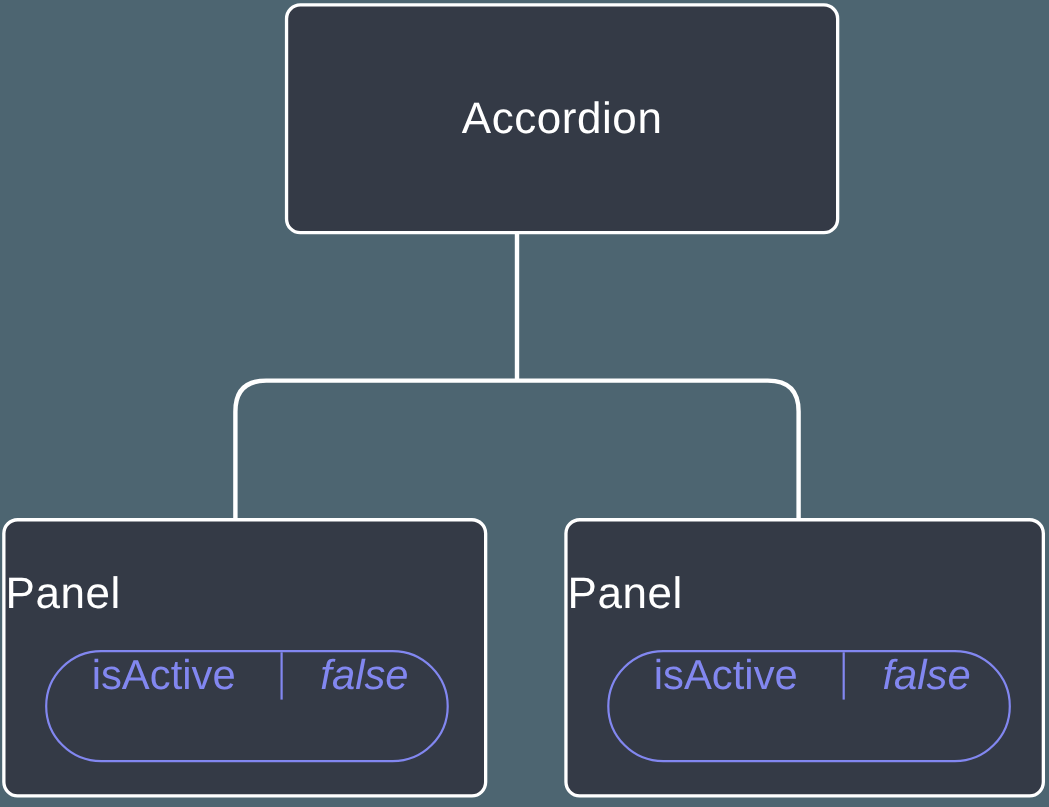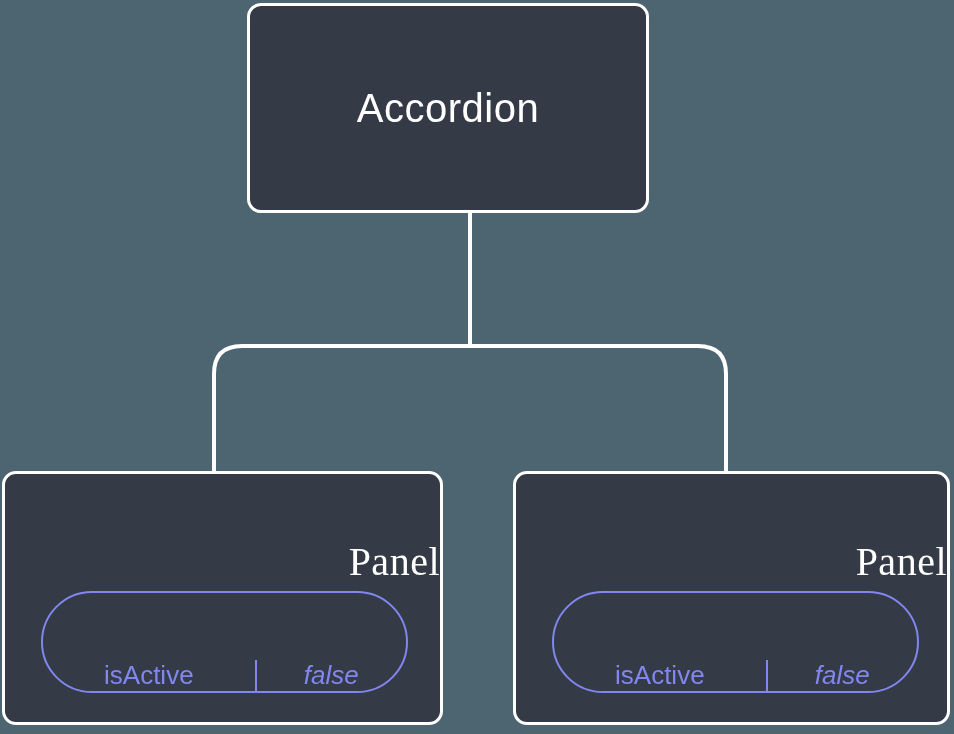--- a/index.html
+++ b/index.html
@@ -34,23 +34,23 @@
   }
   .node {
     position: absolute;
     box-sizing: border-box;
     background: var(--node-fill);
     border: 3px solid var(--node-border);
     border-radius: 14px;
     color: #ffffff;
   }
   .root-node {
-    left: 247px;
+    left: 259px;
     top: 3px;
-    width: 402px;
+    width: 504px;
     height: 210px;
     display: flex;
     align-items: center;
     justify-content: center;
   }
   .node-label {
     font-size: 40px;
     font-weight: 500;
     letter-spacing: 0.5px;
     color: #ffffff;
@@ -62,37 +62,36 @@
   .panel-node.panel-left {
     left: 2px;
     width: 441px;
   }
   .panel-node.panel-right {
     left: 513px;
     width: 437px;
   }
   .panel-node .node-label {
     display: block;
-    text-align: right;
-    margin-top: 64px;
-    font-family: Liberation Serif, serif;
+    text-align: left;
+    margin-top: 44px;
   }
   .state-pill {
     position: absolute;
     left: 36px;
     top: 117px;
     width: 367px;
     height: 102px;
     box-sizing: border-box;
     border: 2.5px solid var(--accent);
     border-radius: 51px;
     display: flex;
-    align-items: flex-end;
+    align-items: flex-start;
     color: var(--accent);
-    font-size: 26px;
+    font-size: 38px;
   }
   .state-name-cell {
     flex: 0 0 58.3%;
     display: flex;
     align-items: center;
     justify-content: center;
     border-right: 2.5px solid var(--accent);
   }
   .state-value-cell {
     flex: 1 1 auto;

